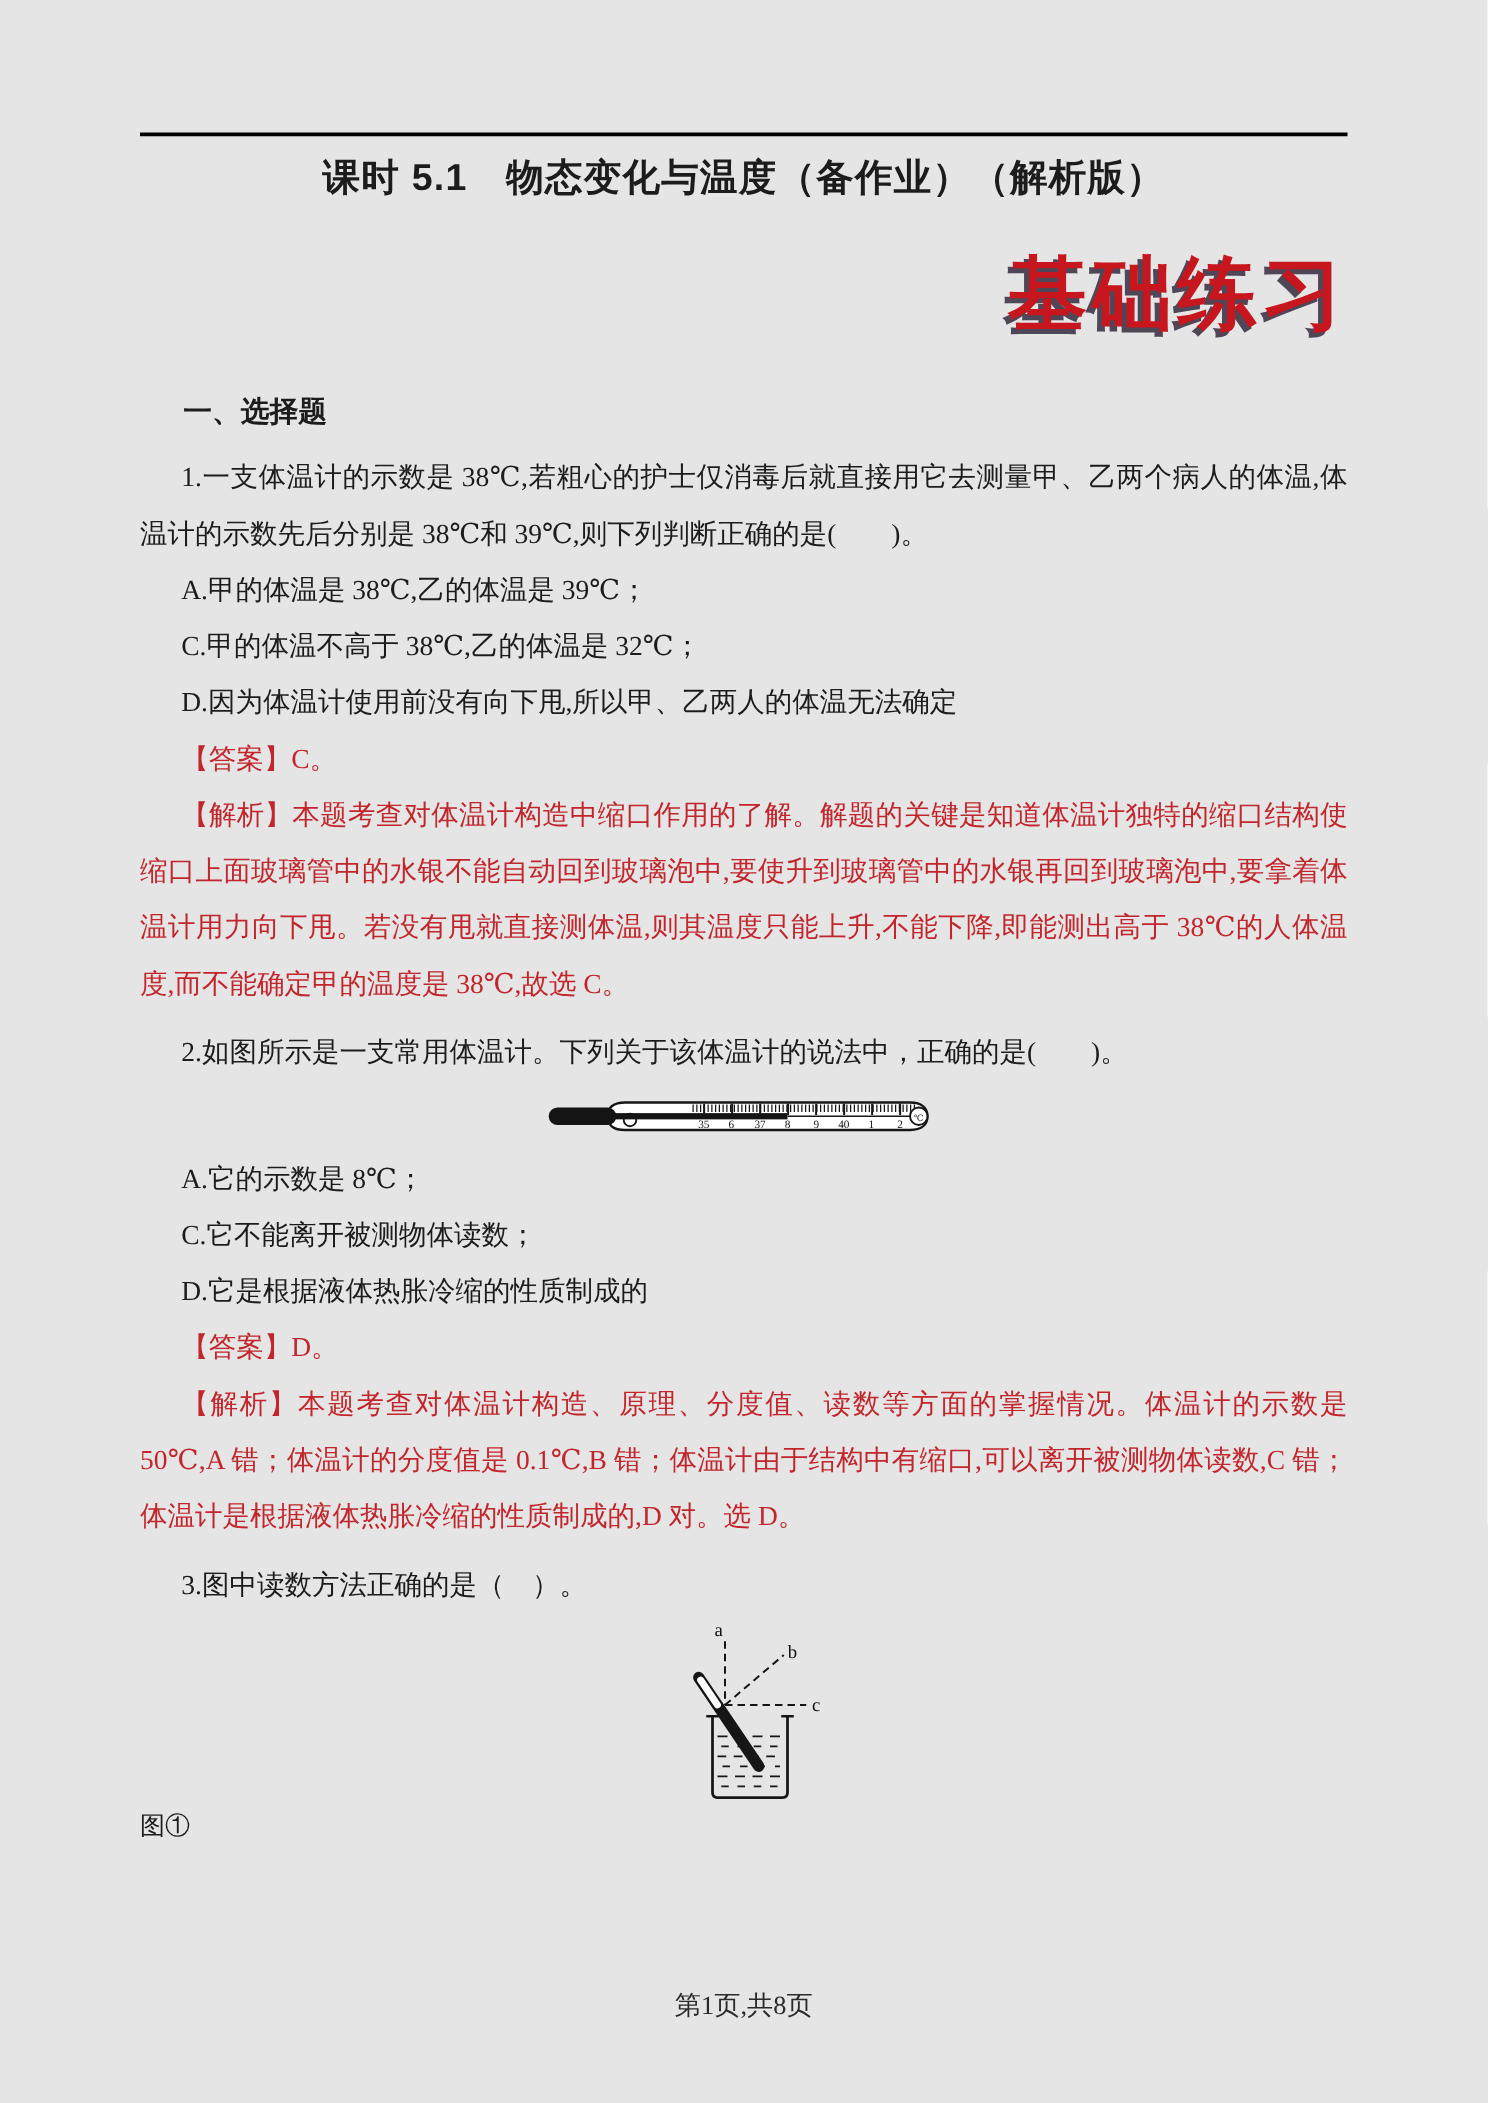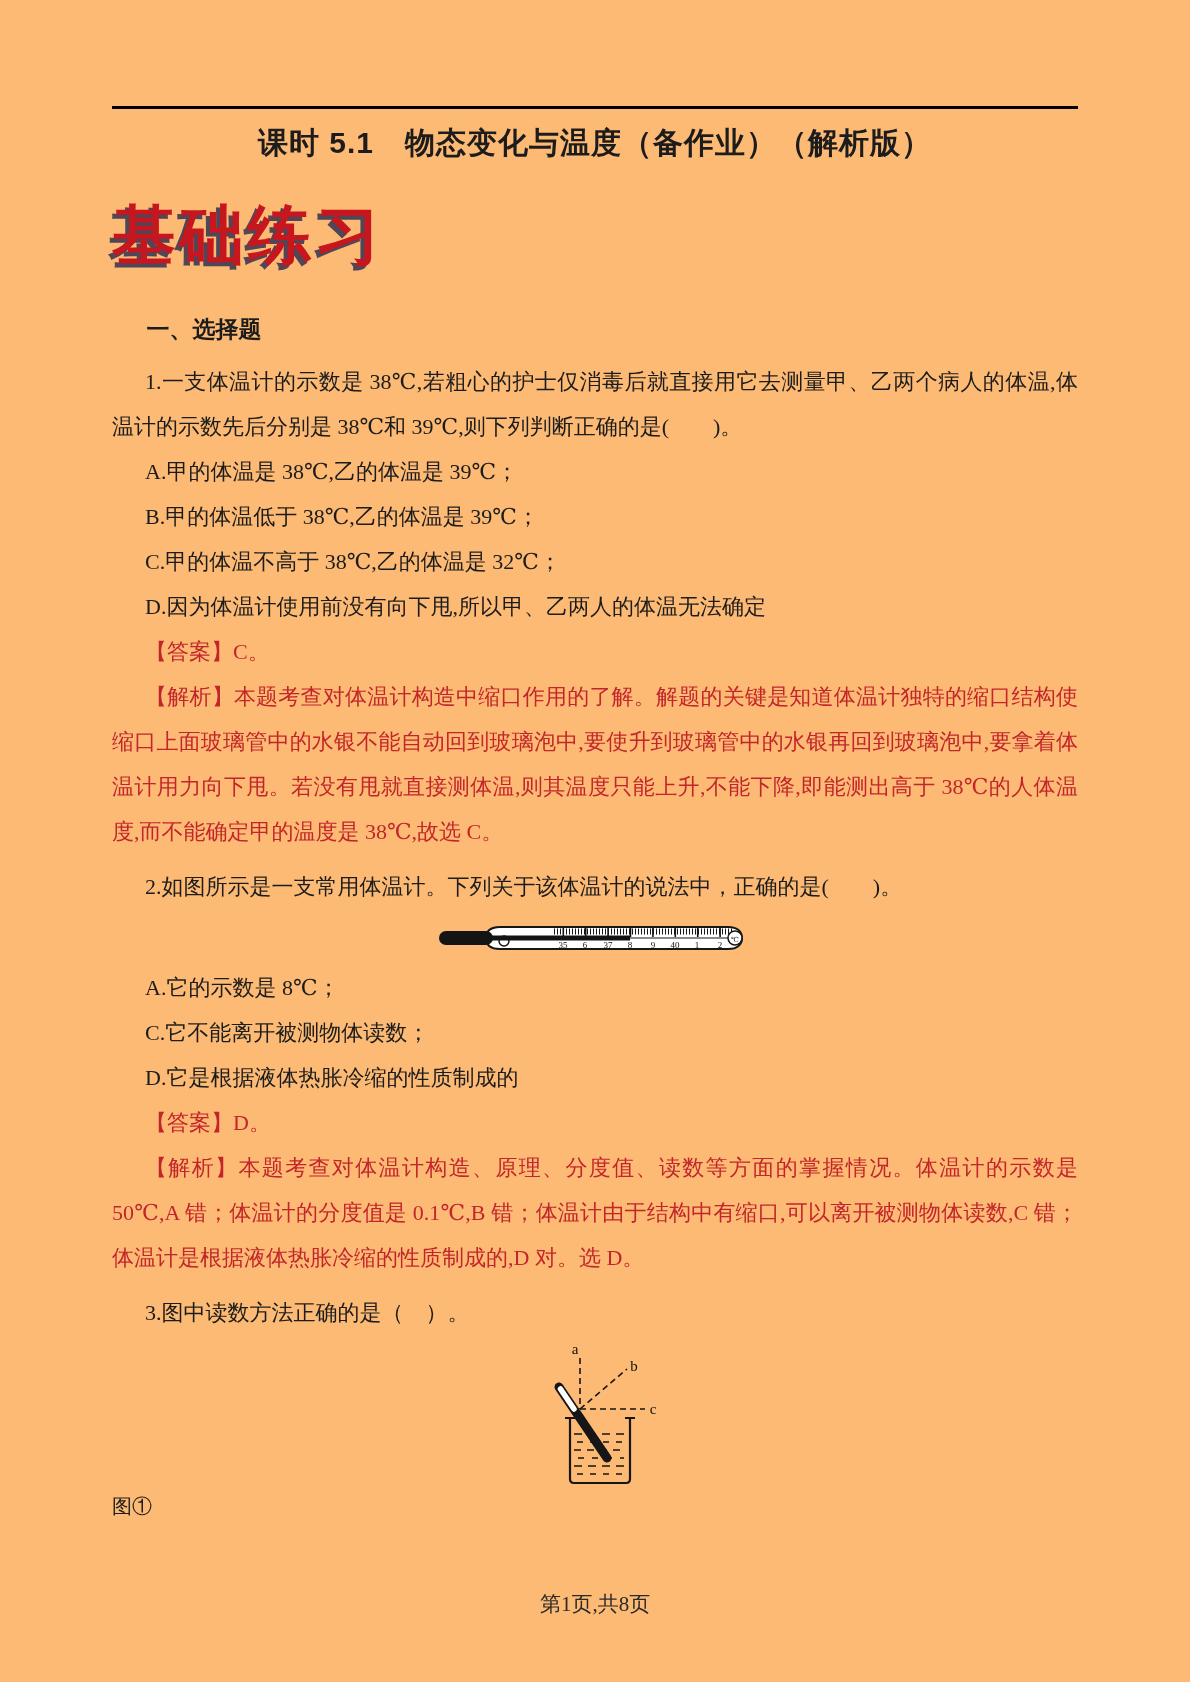--- a/index.html
+++ b/index.html
@@ -1,19 +1,19 @@
 <!DOCTYPE html>
 <html><head>
 <meta charset="utf-8">
 <style>
   html,body{margin:0;padding:0;background:#ffffff;}
   .page{
     position:relative;
     width:1190px;height:1682px;
-    background:#fdba74;
+    background:#e5e5e5;
     font-family:"Liberation Serif","DejaVu Serif",serif;
     color:#1c1c1c;
     overflow:hidden;
   }
   .content{padding:0 112px;}
   .top-rule{
     margin-top:106px;
     border:none;border-top:3px solid #000;
     width:100%;
   }
@@ -21,21 +21,21 @@
     margin-top:14px;
     text-align:center;
     font-family:"Liberation Sans","DejaVu Sans",sans-serif;
     font-weight:bold;
     font-size:30px;
     line-height:40px;
     letter-spacing:1px;
   }
   .banner{
     margin-top:30px;
-    text-align:left;
+    text-align:right;
     font-weight:bold;
     font-size:64px;
     line-height:86px;
     color:#c8161e;
     text-shadow:-4px 4px 0 #4f4657;
     letter-spacing:4px;
   }
   .sec-head{
     margin-top:30px;
     padding-left:1.5em;
@@ -81,21 +81,20 @@
     <hr class="top-rule">
 
     <div class="doc-title">课时 5.1　物态变化与温度（备作业）（解析版）</div>
 
     <div class="banner">基础练习</div>
 
     <div class="sec-head">一、选择题</div>
 
     <p class="stem">1.一支体温计的示数是 38℃,若粗心的护士仅消毒后就直接用它去测量甲、乙两个病人的体温,体温计的示数先后分别是 38℃和 39℃,则下列判断正确的是(　　)。</p>
     <p>A.甲的体温是 38℃,乙的体温是 39℃；</p>
-    <p>B.甲的体温低于 38℃,乙的体温是 39℃；</p>
     <p>C.甲的体温不高于 38℃,乙的体温是 32℃；</p>
     <p>D.因为体温计使用前没有向下甩,所以甲、乙两人的体温无法确定</p>
     <p class="red">【答案】C。</p>
     <p class="red">【解析】本题考查对体温计构造中缩口作用的了解。解题的关键是知道体温计独特的缩口结构使缩口上面玻璃管中的水银不能自动回到玻璃泡中,要使升到玻璃管中的水银再回到玻璃泡中,要拿着体温计用力向下甩。若没有甩就直接测体温,则其温度只能上升,不能下降,即能测出高于 38℃的人体温度,而不能确定甲的温度是 38℃,故选 C。</p>
 
     <p class="stem">2.如图所示是一支常用体温计。下列关于该体温计的说法中，正确的是(　　)。</p>
 
     <div class="fig-wrap">
       <svg width="318" height="48" viewBox="0 0 318 48">
 

